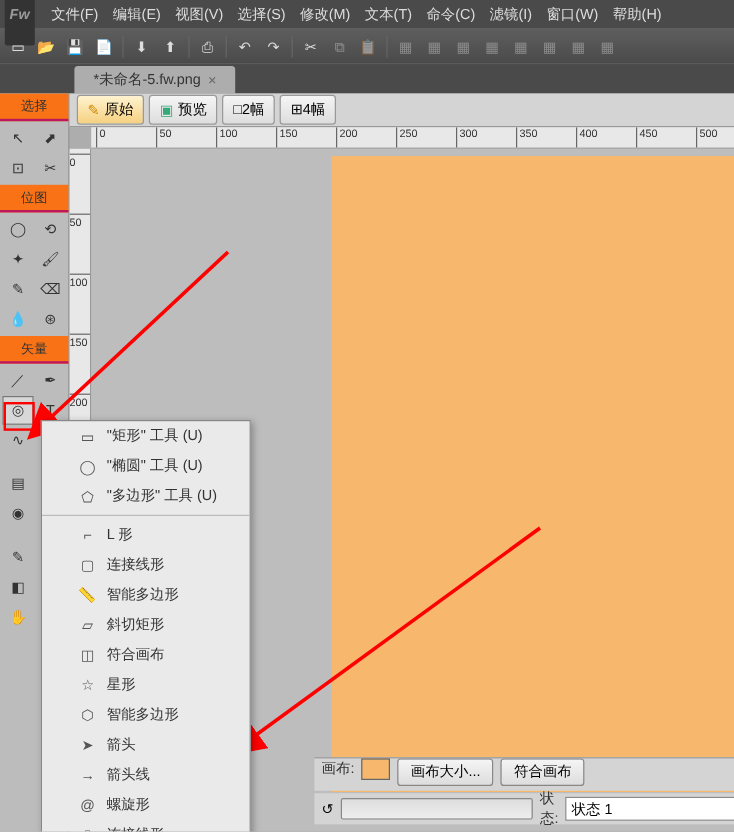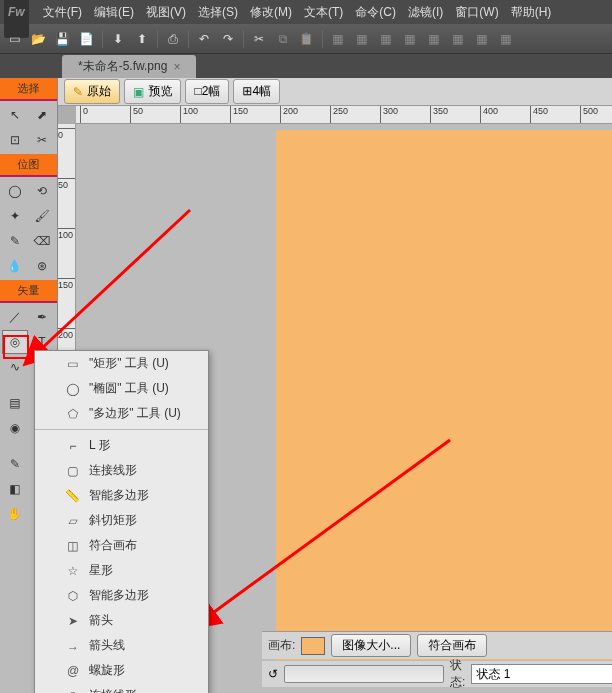--- a/index.html
+++ b/index.html
@@ -28,21 +28,21 @@
 .ruler-h .tick{position:absolute;top:0;font-size:9px;color:#333;border-left:1px solid #666;padding-left:2px;height:18px}
 .ruler-v{position:absolute;left:0;top:46px;width:18px;bottom:0;background:#e8e8e8;border-right:1px solid #999;overflow:hidden}
 .ruler-v .tick{position:absolute;left:0;font-size:9px;color:#333;border-top:1px solid #666;padding-top:1px;width:18px;writing-mode:horizontal-tb}
 .canvas-wrap{position:absolute;left:18px;top:46px;right:0;bottom:0;background:#bdbdbd;overflow:hidden}
 .canvas{position:absolute;left:200px;top:6px;width:340px;height:530px;background:#f7b76c}
 .flyout{position:absolute;left:34px;top:350px;width:175px;background:#eaeaea;border:1px solid #888;box-shadow:2px 2px 6px rgba(0,0,0,0.3);z-index:20}
 .fly-item{display:flex;align-items:center;gap:8px;padding:4px 8px;color:#333;cursor:pointer}
 .fly-sep{height:1px;background:#bbb;margin:3px 0}
 .fly-icon{width:16px;height:16px;display:flex;align-items:center;justify-content:center;color:#555}
 .fly-check{width:14px;text-align:center;color:#333}
-.prop-bar{position:absolute;left:204px;bottom:34px;right:0;height:28px;background:#d4d4d4;border-top:1px solid #999;display:flex;align-items:center;padding:0 6px;gap:6px;z-index:5}
+.prop-bar{position:absolute;left:204px;bottom:34px;right:0;height:28px;background:#d4d4d4;border-top:1px solid #999;display:flex;align-items:flex-start;padding:0 6px;gap:6px;z-index:5}
 .prop-label{color:#333}
 .swatch{width:24px;height:18px;background:#f7b76c;border:1px solid #666}
 .prop-btn{padding:2px 10px;background:linear-gradient(#f5f5f5,#ddd);border:1px solid #888;border-radius:3px;cursor:pointer}
 .state-bar{position:absolute;left:204px;bottom:6px;right:0;height:26px;background:#d4d4d4;display:flex;align-items:center;padding:0 6px;gap:6px;z-index:5}
 .state-dd{flex:0 0 200px;height:20px;background:#fff;border:1px solid #888;padding:0 4px;display:flex;align-items:center;justify-content:space-between}
 .arrow-annot{position:absolute;z-index:15;pointer-events:none}
 svg{overflow:visible}
 </style>
 </head>
 <body>
@@ -183,21 +183,21 @@
     <span class="tick" style="top:454px">450</span>
     <span class="tick" style="top:504px">500</span>
   </div>
   <div class="canvas-wrap">
     <div class="canvas"></div>
   </div>
 
   <div class="prop-bar">
     <span class="prop-label">画布:</span>
     <div class="swatch"></div>
-    <button class="prop-btn">图像大小...</button>
+    <button class="prop-btn">画布大小...</button>
     <button class="prop-btn">符合画布</button>
   </div>
   <div class="state-bar">
     <span>↺</span>
     <div style="flex:0 0 160px;height:18px;background:linear-gradient(#ddd,#eee);border:1px solid #888;border-radius:2px"></div>
     <span class="prop-label">状态:</span>
     <div class="state-dd">
       <span>状态 1</span>
 
     </div>

